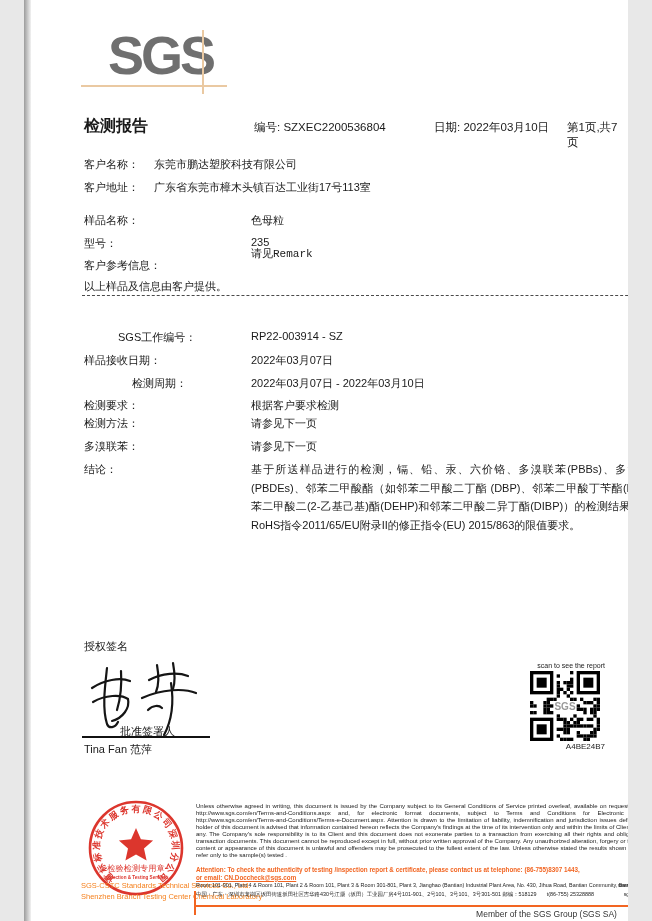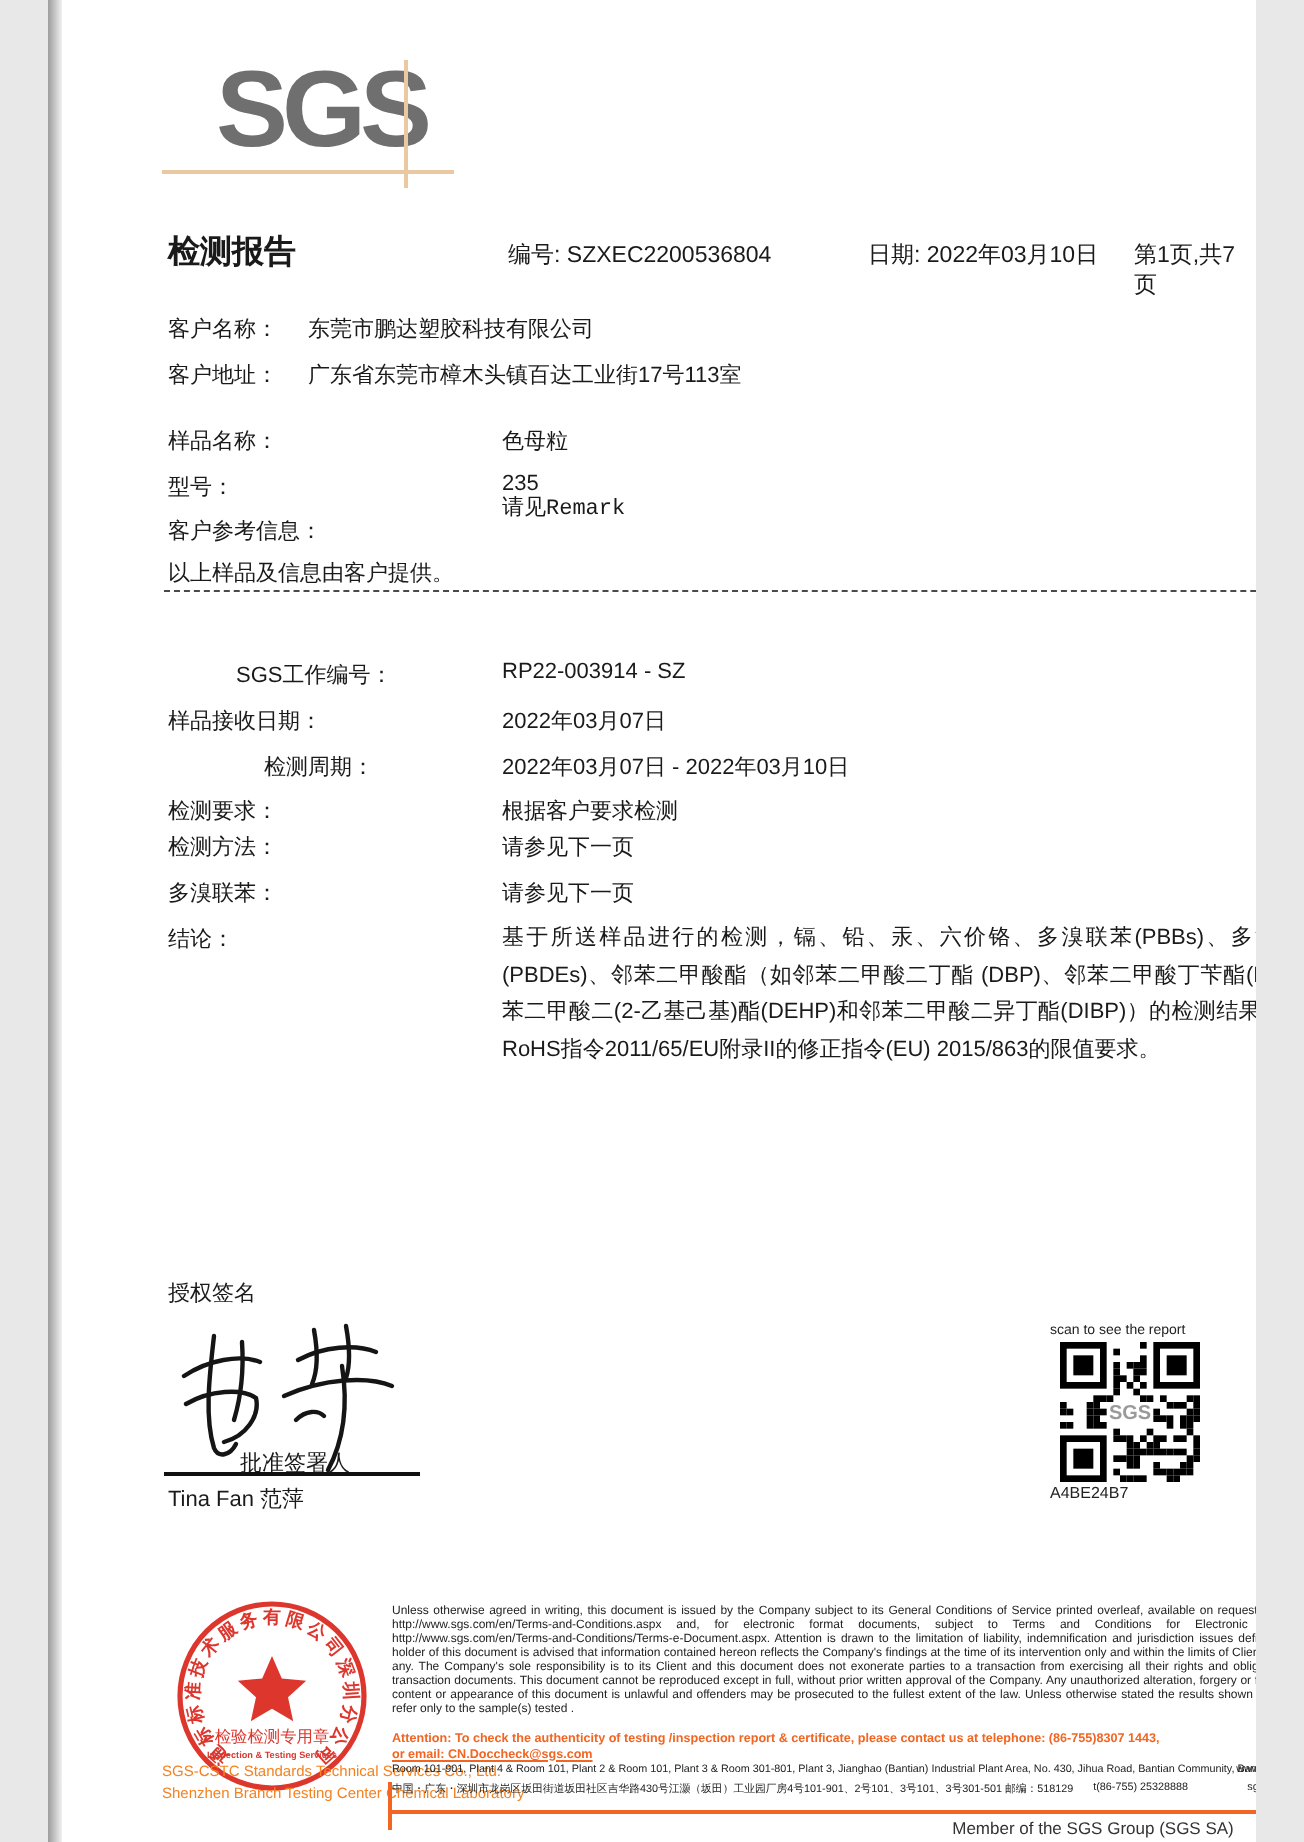--- a/index.html
+++ b/index.html
@@ -17,21 +17,21 @@
   .logo-hline { left:57px; top:85px; width:146px; height:2px; background:#eac9a2; }
   .logo-vline { left:178px; top:30px; width:2px; height:64px; background:#eac9a2; }
   .report-title { left:60px; top:116px; font-size:16px; font-weight:bold; }
   .hdr { font-size:11.5px; top:120px; }
   .lbl { font-size:11px; color:#1a1a1a; }
   .val { font-size:11px; color:#1a1a1a; }
   .dashed-sep { left:58px; top:295px; width:586px; border-top:1.3px dashed #4a4a4a; }
   .conclusion { left:227px; top:460px; width:424px; font-size:11px; line-height:18.5px;
     text-align:justify; }
   .sig-line { left:58px; top:736px; width:128px; height:1.5px; background:#111; }
-  .qr-cap { font-size:7px; color:#222; text-align:left; width:80px; }
+  .qr-cap { font-size:7px; color:#222; text-align:right; width:80px; }
   .legal { left:172px; top:803px; width:478px; font-size:6px; line-height:7px;
     color:#222; text-align:justify; }
   .attn { left:172px; width:478px; font-size:6.3px; line-height:7.2px;
     color:#f26522; font-weight:bold; }
   .addr { left:172px; width:478px; font-size:5.4px; color:#222; white-space:nowrap; }
   .orange-co { font-size:7.5px; color:#f58220; line-height:11px; }
   .footer-rule { left:170px; top:905px; width:482px; height:2px; background:#f26522; }
   .footer-tick { left:170px; top:891px; width:2px; height:24px; background:#f26522; }
   .member { left:400px; top:909px; width:245px; font-size:8.5px; color:#333; text-align:center; }
   svg text { font-family:"Liberation Sans", sans-serif; }

